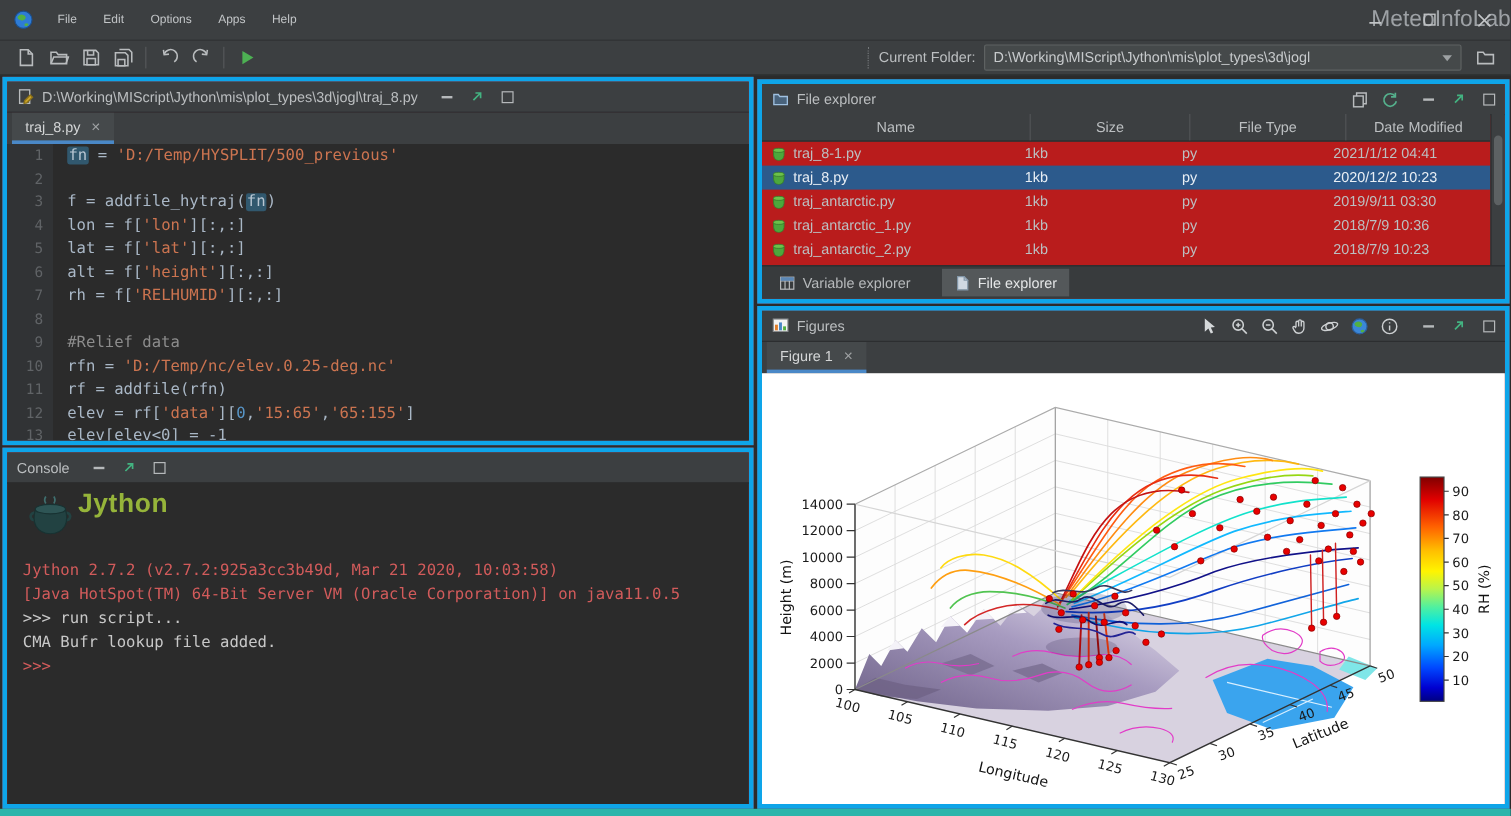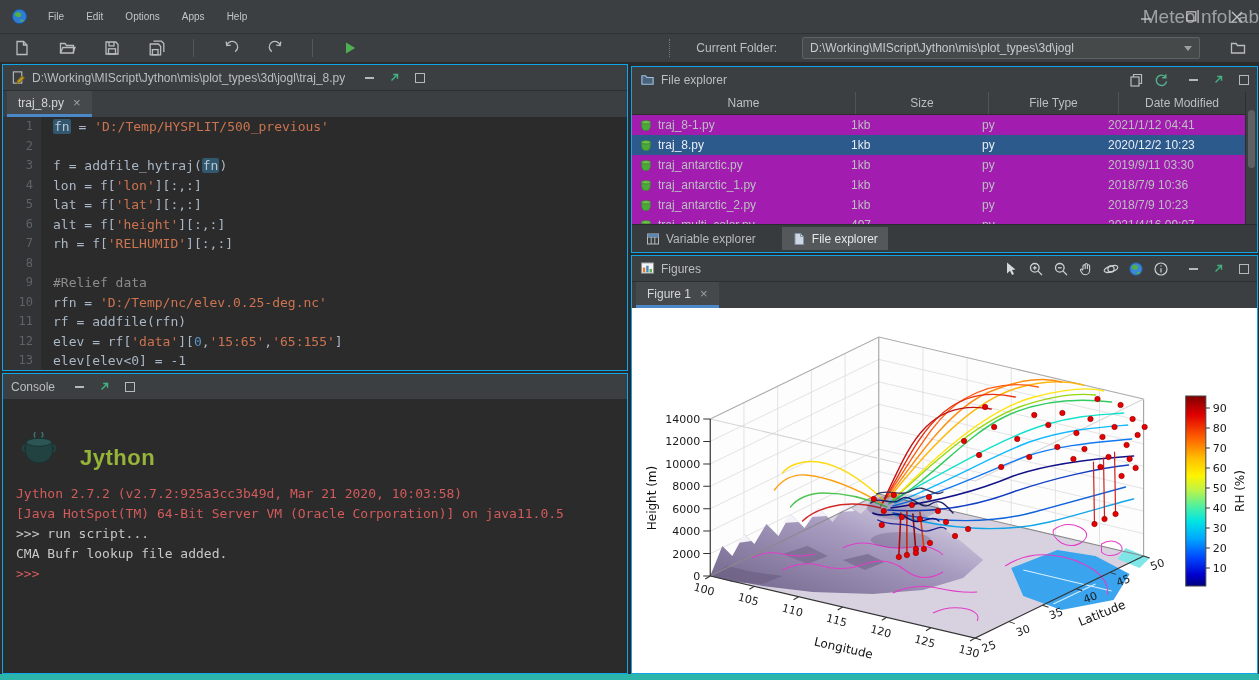--- a/index.html
+++ b/index.html
@@ -7,30 +7,30 @@
        font-family:"Liberation Sans","DejaVu Sans",sans-serif;-webkit-font-smoothing:antialiased;}
   svg{display:block}
   
   .titlebar{position:absolute;top:0;left:0;right:0;height:33px;background:#3c3f41;display:flex;align-items:center;border-bottom:1px solid #2f3233;}
   .app-icon{margin:0 9px 0 11px;z-index:2}
   .menu{padding:0 11px;font-size:10px;color:#c2c5c7;height:100%;display:flex;align-items:center;z-index:2;cursor:default}
   .wtitle{position:absolute;left:0;right:0;text-align:right;color:#9da1a5;font-size:19px;z-index:1}
   .wbtns{margin-left:auto;display:flex;z-index:2}
   .wbtn{width:45px;height:33px;display:flex;align-items:center;justify-content:center}
   
-  .toolbar{position:absolute;top:34px;left:0;right:0;height:28px;background:#3c3f41;display:flex;align-items:center;padding:0 8px;gap:18px;border-bottom:1px solid #292b2c;}
+  .toolbar{position:absolute;top:34px;left:0;right:0;height:28px;background:#3c3f41;display:flex;align-items:center;padding:0 8px;gap:0;border-bottom:1px solid #292b2c;}
   .tbtn{width:27px;height:24px;display:flex;align-items:center;justify-content:center;border-radius:3px}
   .tsep{width:1px;height:18px;background:#55585a;margin:0 5px}
   .spacer{flex:1}
   .cf-sep{width:0;height:18px;border-left:1px dotted #75797b;margin:0 8px}
   .cf-label{font-size:12px;color:#bcbfc1;margin-right:7px;white-space:nowrap}
   .cf-combo{width:382px;height:20px;background:#45494a;border:1px solid #5e6262;border-radius:2px;display:flex;align-items:center;padding:0 7px;font-size:12px;color:#c7cacc;white-space:nowrap;overflow:hidden}
   .chev{margin-left:auto;width:0;height:0;border-left:4px solid transparent;border-right:4px solid transparent;border-top:5px solid #9da1a3}
   
-  .panel{position:absolute;background:#a21caf;border:1px solid #0ea5e9;box-sizing:border-box}
+  .panel{position:absolute;background:#b91c1c;border:4px solid #0ea5e9;box-sizing:border-box}
   .phead{height:25px;background:#3c3f41;display:flex;align-items:center;padding:0 8px;gap:6px;font-size:12px;color:#bbbec0;border-bottom:1px solid #2c2e30;white-space:nowrap;overflow:hidden}
   .pctl{margin-left:14px;display:flex;gap:15px;align-items:center;flex:0 0 auto}
   .pmin{width:9px;height:2px;background:#b6b9bb}
   .pmax{width:8px;height:8px;border:1.5px solid #b6b9bb}
   .ficons{display:flex;gap:9px;align-items:center;margin-left:auto}
   .ptitle{overflow:hidden;text-overflow:ellipsis}
   
   .tabbar{height:26px;background:#3c3f41;display:flex;align-items:stretch;padding-left:4px;border-bottom:1px solid #2c2e30}
   .tab{display:flex;align-items:center;gap:9px;padding:0 11px;background:#45494b;color:#d4d6d7;font-size:12px;border-bottom:3px solid #4a88c7;box-sizing:border-box}
   .tclose{color:#9fa2a4;font-size:13px;line-height:1}
@@ -42,21 +42,21 @@
   .ln{width:30px;flex:0 0 30px;text-align:right;padding-right:8px;color:#606366;font-size:12px;line-height:19.5px}
   .ct{padding-left:12px;white-space:pre;color:#a9b7c6}
   .tk-pl{color:#a9b7c6}
   .tk-st{color:#cc7450}
   .tk-cm{color:#8c8c8c}
   .tk-nu{color:#5896c8}
   .tk-hl{background:#31586e;border-radius:2px;color:#b8c6d2;padding:0 1px}
   
   .console-body{position:absolute;top:25px;left:0;right:0;bottom:0;background:#2b2b2b;padding:8px 13px;
         font:13px/20px "DejaVu Sans Mono","Liberation Mono",monospace;color:#c8c8c8;overflow:hidden}
-  .jy-logo{display:flex;align-items:flex-end;gap:20px;margin:21px 0 16px 2px}
+  .jy-logo{display:flex;align-items:flex-start;gap:2px;margin:0 0 16px 2px}
   .jy-text{font-family:"Liberation Sans","DejaVu Sans",sans-serif;font-weight:bold;font-size:22px;color:#96b43a;letter-spacing:.5px}
   .cline{white-space:pre}
   .cline.err{color:#d25b5b}
   .cline.out{color:#c8c8c8}
   
   .ftable{position:absolute;top:25px;left:0;right:12px;bottom:27px;overflow:hidden;font-size:12px;color:#bcbfc1}
   .fhead{display:flex;height:22px;background:#3c3f41;border-bottom:1px solid #2a2c2e;align-items:stretch}
   .fh{display:flex;align-items:center;justify-content:center;border-right:1px solid #515456;box-sizing:border-box}
   .fh.c1{width:224px}.fh.c2{width:133px}.fh.c3{width:130px}.fh.c4{flex:1;border-right:none}
   .frow{display:flex;height:20px;align-items:center}

